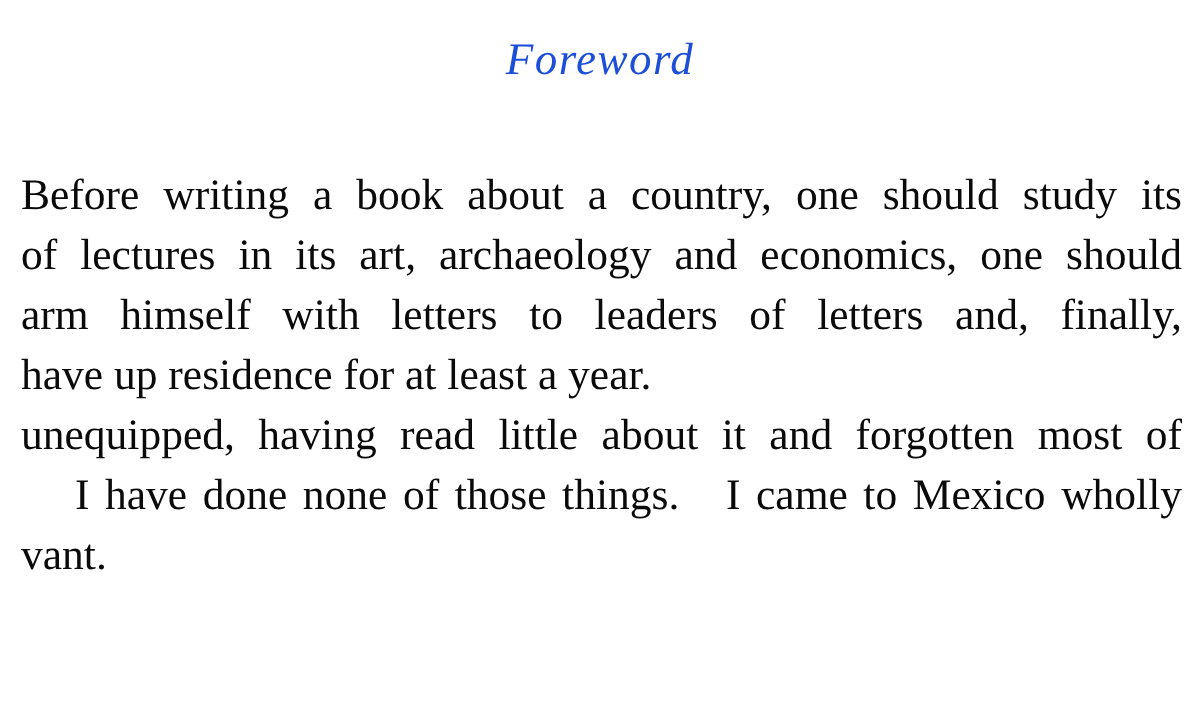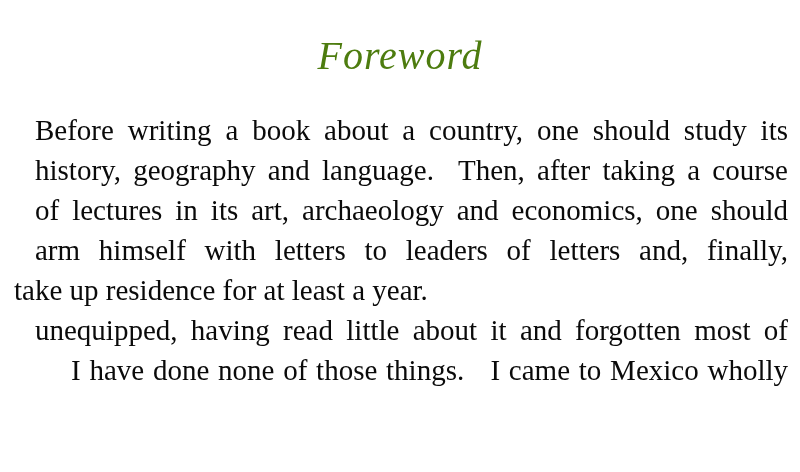--- a/index.html
+++ b/index.html
@@ -11,73 +11,72 @@
     position: relative;
     width: 800px;
     height: 472px;
     background: #ffffff;
     color: #0a0a0a;
     font-family: "Liberation Serif", "DejaVu Serif", serif;
     overflow: hidden;
     box-sizing: border-box;
   }
   .page-heading {
-    margin: 16px;
+    margin: 0;
     padding-top: 16px;
     text-align: center;
     font-style: italic;
     font-weight: normal;
-    font-size: 40px;
+    font-size: 30px;
     line-height: 48px;
     letter-spacing: 1px;
-    color: #4d7c0f;
+    color: #1d4ed8;
   }
   .text-block {
     position: absolute;
     top: 110px;
     left: 14px;
     right: 12px;
   }
   .paragraph {
     margin: 0;
   }
   .line {
     font-size: 29px;
     line-height: 40px;
     white-space: pre-wrap;
     color: #0a0a0a;
   }
   .line.justify {
     text-align: justify;
     text-align-last: justify;
-    margin-left: 21px;
   }
   .line.plain {
     text-align: left;
   }
   .line.indent {
     text-indent: 36px;
   }
 </style>
 </head>
 <body>
 
 <div class="book-page">
 
   <h1 class="page-heading">Foreword</h1>
 
   <div class="text-block">
 
     <div class="paragraph">
       <div class="line justify">Before writing a book about a country, one should study its</div>
-      <div class="line justify">history, geography and language.  Then, after taking a course</div>
       <div class="line justify">of lectures in its art, archaeology and economics, one should</div>
       <div class="line justify">arm himself with letters to leaders of letters and, finally,</div>
-      <div class="line plain">take up residence for at least a year.</div>
+      <div class="line plain">have up residence for at least a year.</div>
     </div>
 
     <div class="paragraph">
       <div class="line justify">unequipped, having read little about it and forgotten most of</div>
       <div class="line justify indent">I have done none of those things.   I came to Mexico wholly</div>
+      <div class="line plain">vant.</div>
     </div>
 
   </div>
 </div>
 
 </body></html>

